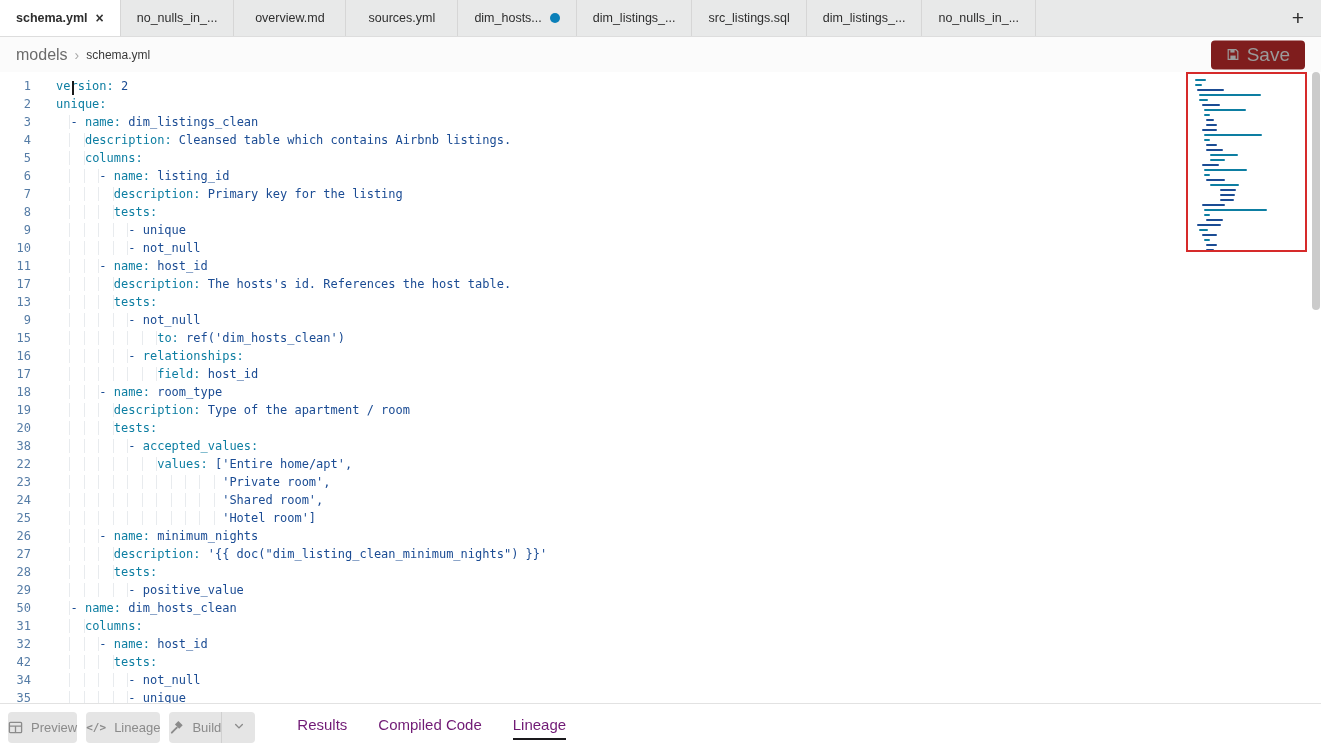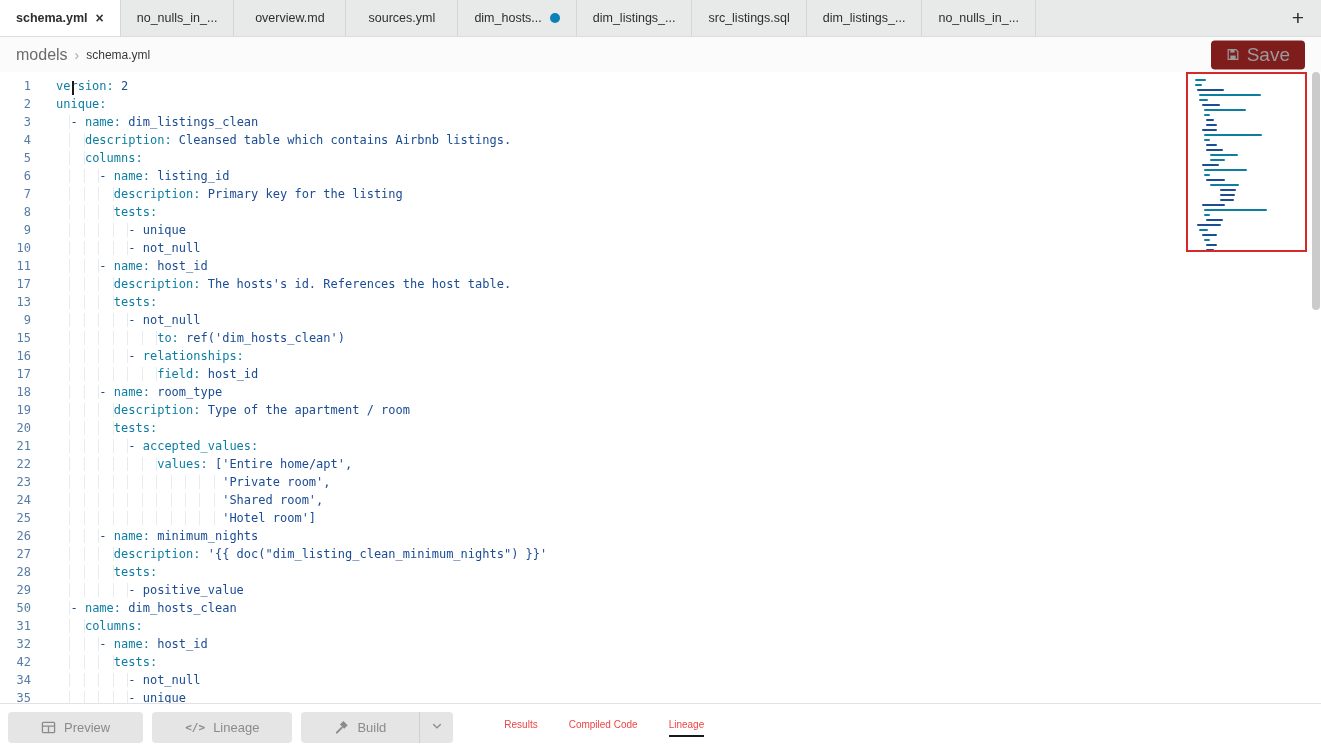--- a/index.html
+++ b/index.html
@@ -48,32 +48,32 @@
              border:2px solid #d62a2a; background:#fff; padding:5px 7px; overflow:hidden; }
   .mm-line { height:2px; margin-bottom:3px; border-radius:1px; }
 
   .vscroll { position:absolute; top:0; right:1px; width:8px; height:238px;
              background:#cbcbcb; border-radius:4px; }
 
   
   .bottom-bar { height:48px; border-top:1px solid #e2e2e2; background:#fff;
                 display:flex; align-items:center; padding:0 8px; }
   .action-btn { display:flex; align-items:center; gap:8px; background:#e5e5e5;
-                color:#8b8b8b; border:none; border-radius:4px; height:31px; padding:0 33px;
+                color:#8b8b8b; border:none; border-radius:4px; height:31px; padding:0 0;
                 font-size:13px; font-family:inherit; margin-right:9px; }
-  .btn-group { display:flex; margin-right:9px; }
+  .btn-group { display:flex; }
   .btn-group .action-btn { margin-right:0; border-radius:4px 0 0 4px; }
   .btn-caret { width:34px; height:31px; background:#e5e5e5; border:none;
                border-left:1px solid #d0d0d0; border-radius:0 4px 4px 0;
                display:flex; align-items:center; justify-content:center; }
   .bicon { display:flex; align-items:center; }
   .code-glyph { font:bold 11px "DejaVu Sans Mono", monospace; color:#8b8b8b; }
   .bottom-tabs { display:flex; margin-left:40px; height:100%; align-items:center; gap:27px; }
   .btab { display:flex; flex-direction:column; justify-content:center; height:100%;
-          font-size:10px; color:#ef4444; cursor:pointer; padding:0 2px; }
+          font-size:15px; color:#701a75; cursor:pointer; padding:0 2px; }
   .btab::after { content:""; height:2px; margin-top:5px; background:transparent; }
   .btab.active::after { background:#1a191c; }
 </style>
 </head>
 <body>
 
 <div class="tab-bar">
   <div class="tabs">
       <div class="tab active">
         <span class="tab-label">schema.yml</span>
@@ -141,21 +141,21 @@
       <div class="ln">11</div>
       <div class="ln">17</div>
       <div class="ln">13</div>
       <div class="ln">9</div>
       <div class="ln">15</div>
       <div class="ln">16</div>
       <div class="ln">17</div>
       <div class="ln">18</div>
       <div class="ln">19</div>
       <div class="ln">20</div>
-      <div class="ln">21</div>
+      <div class="ln">38</div>
       <div class="ln">22</div>
       <div class="ln">23</div>
       <div class="ln">24</div>
       <div class="ln">25</div>
       <div class="ln">26</div>
       <div class="ln">27</div>
       <div class="ln">28</div>
       <div class="ln">29</div>
       <div class="ln">50</div>
       <div class="ln">31</div>

